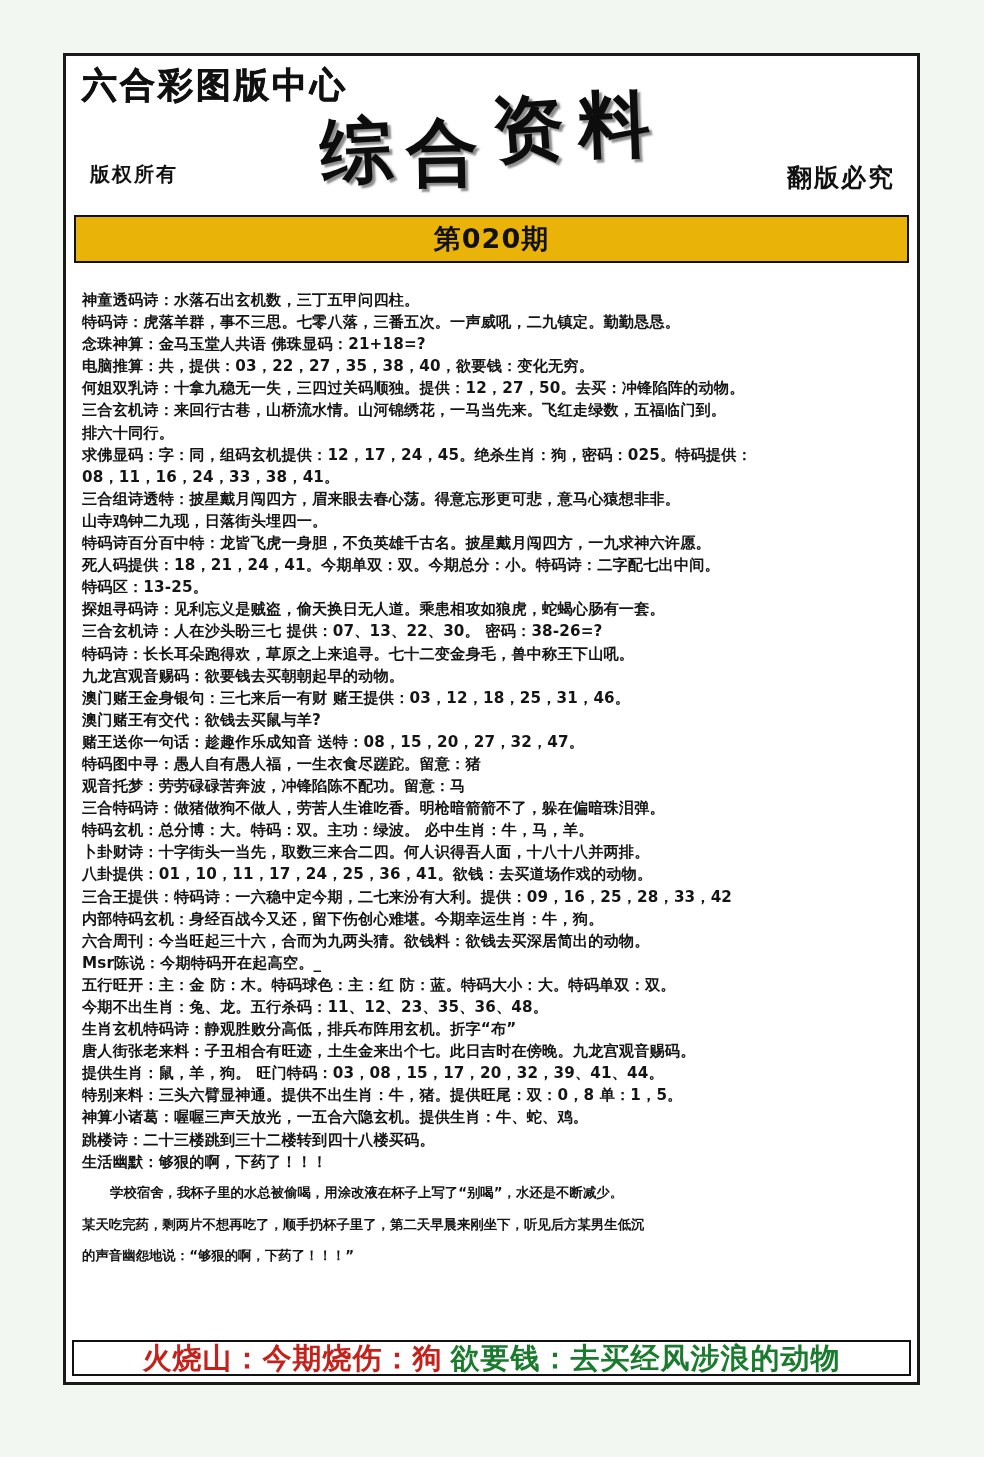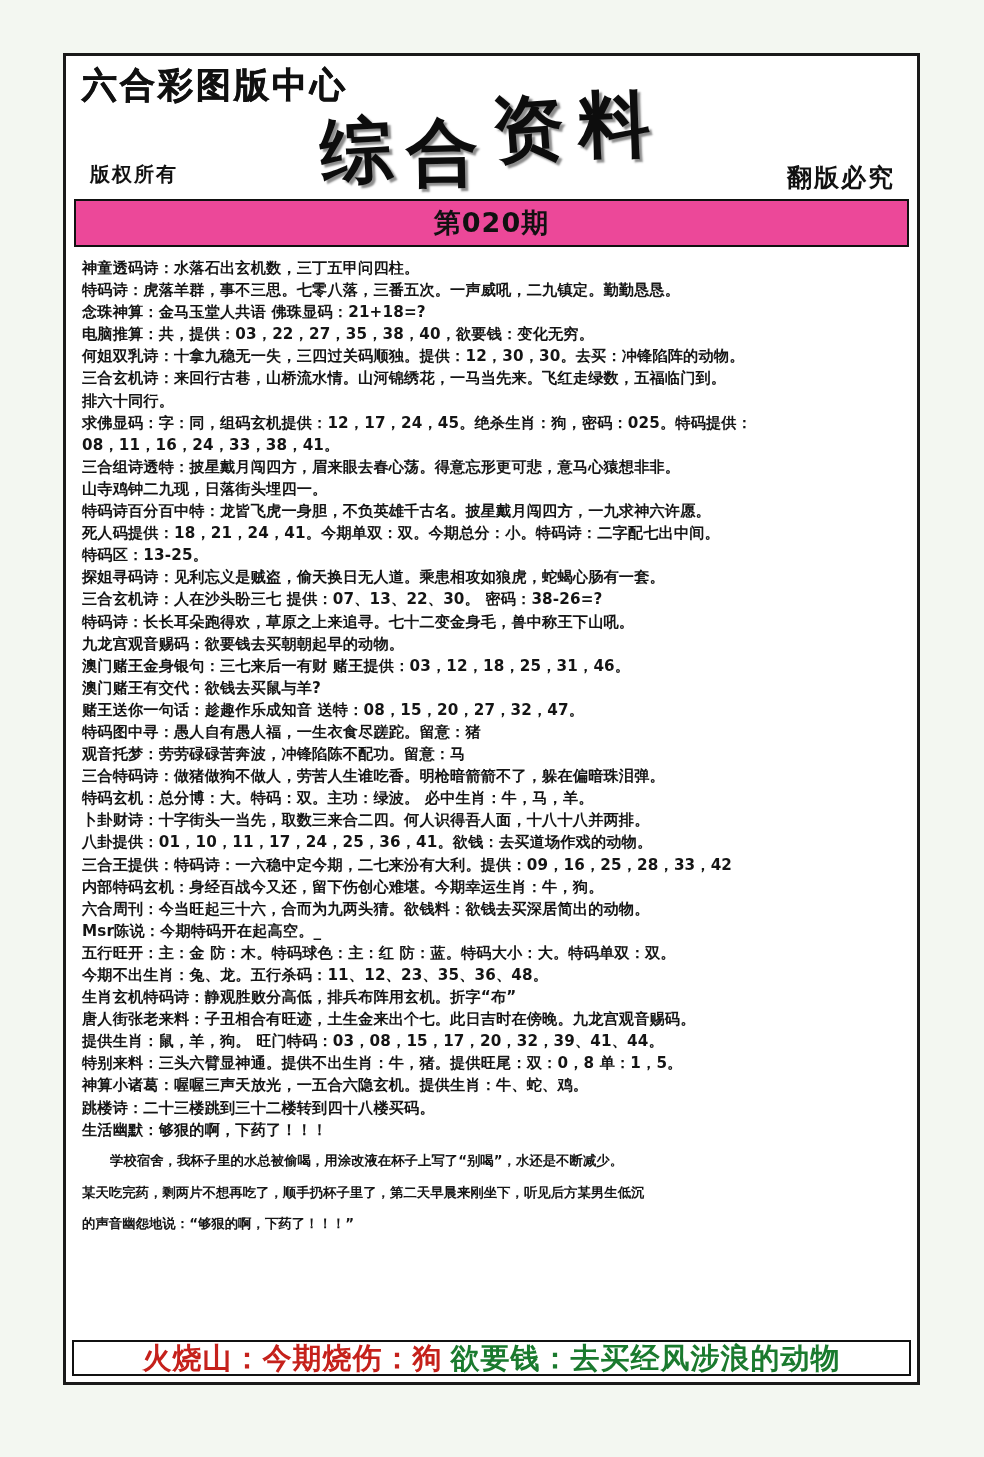--- a/index.html
+++ b/index.html
@@ -74,28 +74,28 @@
     right: 22px;
     top: 105px;
     font-family: "DejaVu Serif", "Liberation Serif", serif;
     font-size: 25px;
     font-weight: bold;
     letter-spacing: 2px;
     color: #111;
   }
   
   .issue-box {
-    margin: 0 8px;
+    margin: 16px 8px;
     height: 48px;
     border: 2px solid #111;
     box-sizing: border-box;
     display: flex;
     align-items: center;
     justify-content: center;
-    background: #ec4899;
+    background: #eab308;
   }
   .issue-box .issue-text {
     font-family: "DejaVu Sans", "Liberation Sans", sans-serif;
     font-size: 27px;
     font-weight: bold;
     letter-spacing: 1px;
     color: #111;
   }
   
   .content {
@@ -163,21 +163,21 @@
 
   <div class="issue-box">
     <div class="issue-text">第020期</div>
   </div>
 
   <div class="content">
       <div class="line">神童透码诗：水落石出玄机数，三丁五甲问四柱。</div>
       <div class="line">特码诗：虎落羊群，事不三思。七零八落，三番五次。一声威吼，二九镇定。勤勤恳恳。</div>
       <div class="line">念珠神算：金马玉堂人共语  佛珠显码：21+18=?</div>
       <div class="line">电脑推算：共，提供：03，22，27，35，38，40，欲要钱：变化无穷。</div>
-      <div class="line">何姐双乳诗：十拿九稳无一失，三四过关码顺独。提供：12，30，30。去买：冲锋陷阵的动物。</div>
+      <div class="line">何姐双乳诗：十拿九稳无一失，三四过关码顺独。提供：12，27，50。去买：冲锋陷阵的动物。</div>
       <div class="line">三合玄机诗：来回行古巷，山桥流水情。山河锦绣花，一马当先来。飞红走绿数，五福临门到。</div>
       <div class="line">排六十同行。</div>
       <div class="line">求佛显码：字：同，组码玄机提供：12，17，24，45。绝杀生肖：狗，密码：025。特码提供：</div>
       <div class="line">08，11，16，24，33，38，41。</div>
       <div class="line">三合组诗透特：披星戴月闯四方，眉来眼去春心荡。得意忘形更可悲，意马心猿想非非。</div>
       <div class="line">山寺鸡钟二九现，日落街头埋四一。</div>
       <div class="line">特码诗百分百中特：龙皆飞虎一身胆，不负英雄千古名。披星戴月闯四方，一九求神六许愿。</div>
       <div class="line">死人码提供：18，21，24，41。今期单双：双。今期总分：小。特码诗：二字配七出中间。</div>
       <div class="line">特码区：13-25。</div>
       <div class="line">探姐寻码诗：见利忘义是贼盗，偷天换日无人道。乘患相攻如狼虎，蛇蝎心肠有一套。</div>

